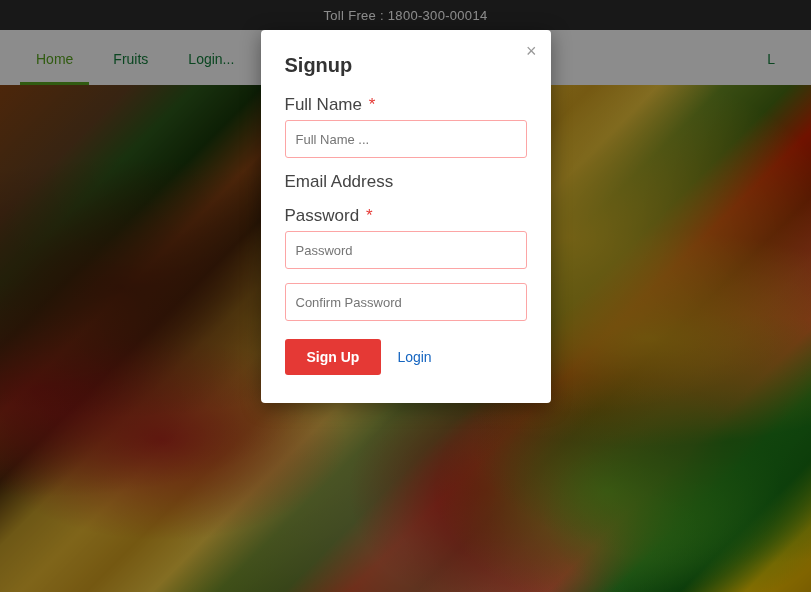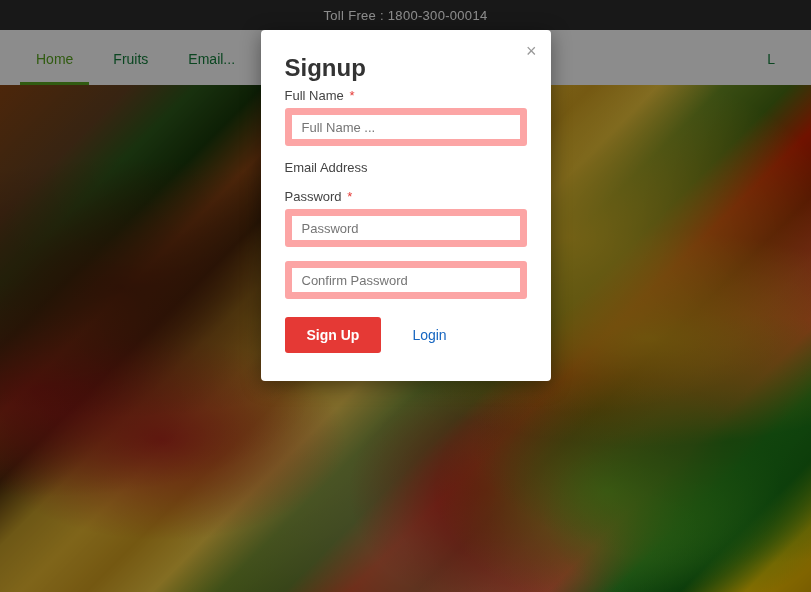--- a/index.html
+++ b/index.html
@@ -141,57 +141,57 @@
       top: 12px; right: 14px;
       color: #999;
       font-size: 18px;
       cursor: pointer;
       line-height: 1;
       background: none;
       border: none;
     }
 
     .modal-title {
-      font-size: 24px;
+      font-size: 20px;
       font-weight: bold;
       color: #333;
-      margin-bottom: 6px;
+      margin-bottom: 18px;
     }
 
     .form-group {
       margin-bottom: 14px;
     }
 
     .form-label {
       display: block;
-      font-size: 13px;
+      font-size: 17px;
       color: #444;
       margin-bottom: 5px;
     }
 
     .form-label .required {
       color: #e53935;
       margin-left: 2px;
     }
 
     .form-input {
       width: 100%;
       height: 38px;
-      border: 7px solid #fca5a5;
+      border: 1px solid #fca5a5;
       border-radius: 3px;
       padding: 0 10px;
       font-size: 13px;
       color: #6d28d9;
       outline: none;
     }
 
     .form-actions {
       display: flex;
       align-items: center;
-      gap: 31px;
+      gap: 16px;
       margin-top: 18px;
     }
 
     .btn-signup {
       background: #e53935;
       color: #fff;
       border: none;
       border-radius: 3px;
       padding: 10px 22px;
       font-size: 14px;
@@ -221,21 +221,21 @@
 </div>
 
 <div class="navbar">
   <div class="nav-item active">
     <span>Home</span>
   </div>
   <div class="nav-item">
     <span>Fruits</span>
   </div>
   <div class="nav-item">
-    <span>Email...</span>
+    <span>Login...</span>
   </div>
   <div class="nav-item" style="margin-left:auto;">
     <span>L</span>
   </div>
 </div>
 
 <div class="fruit-bg"></div>
 
 <div class="overlay"></div>
 

